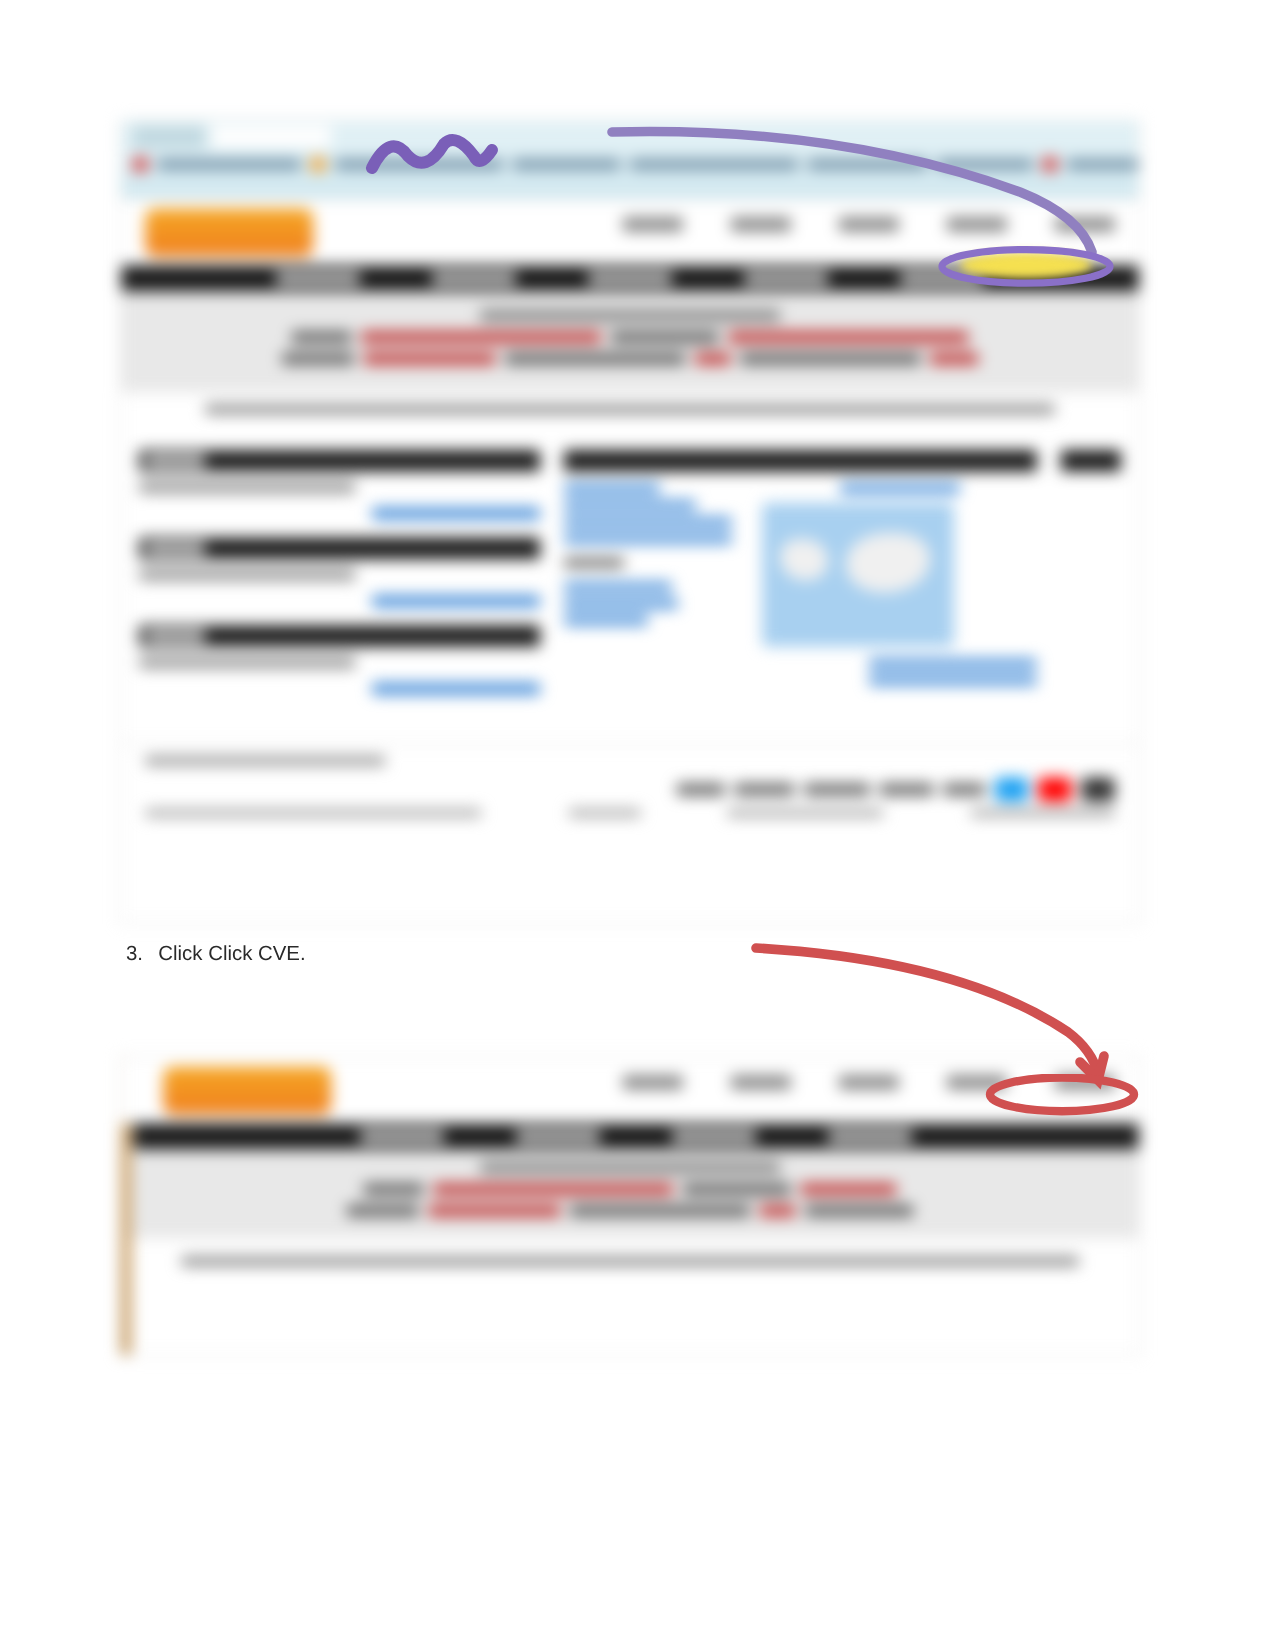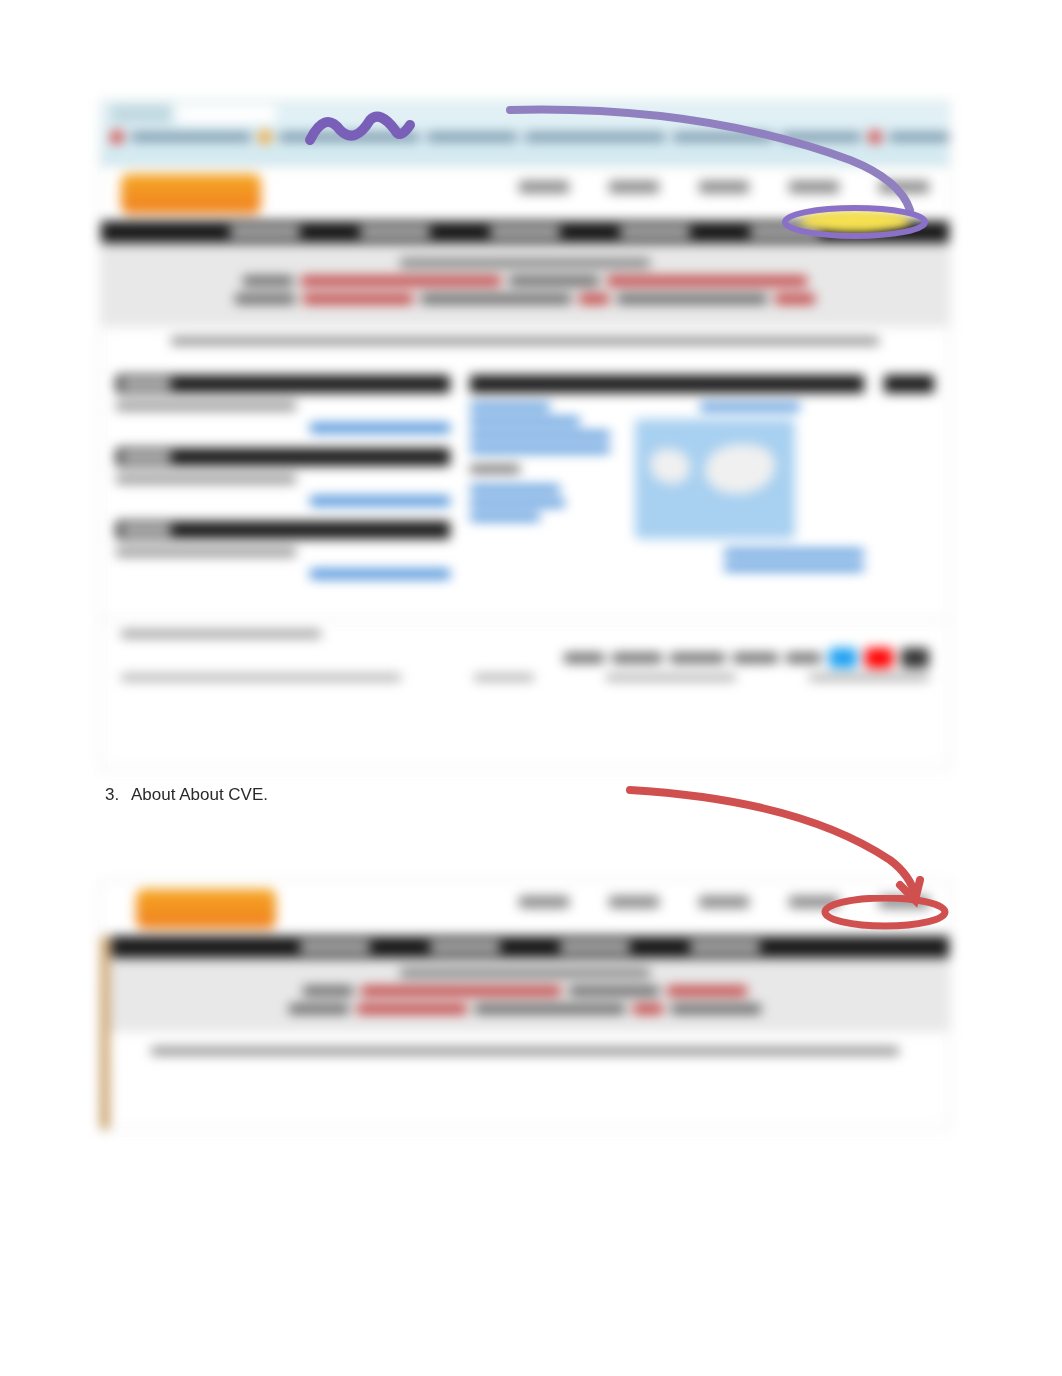--- a/index.html
+++ b/index.html
@@ -514,21 +514,21 @@
         <div style="height:7px;width:60px;background:#aaa;border-radius:2px;"></div>
         <div style="height:7px;width:130px;background:#aaa;border-radius:2px;"></div>
         <div style="height:7px;width:120px;background:#aaa;border-radius:2px;"></div>
       </div>
     </div>
   </div>
 </div>
 
 <div class="step-text">
   <span class="step-num">3.</span>
-  <span>About About CVE.</span>
+  <span>Click Click CVE.</span>
 </div>
 
 <div class="blur-shot-2-wrap">
 
   <svg class="anno-arrow-2" viewBox="0 0 320 130">
     <path d="M 10 10 Q 180 20, 270 80 Q 290 95, 295 115" stroke="#d05050" stroke-width="8" fill="none" stroke-linecap="round"></path>
     <path d="M 280 105 L 295 120 L 300 100" stroke="#d05050" stroke-width="8" fill="none" stroke-linecap="round"></path>
   </svg>
 
   <svg class="anno-circle-2" viewBox="0 0 130 35">

